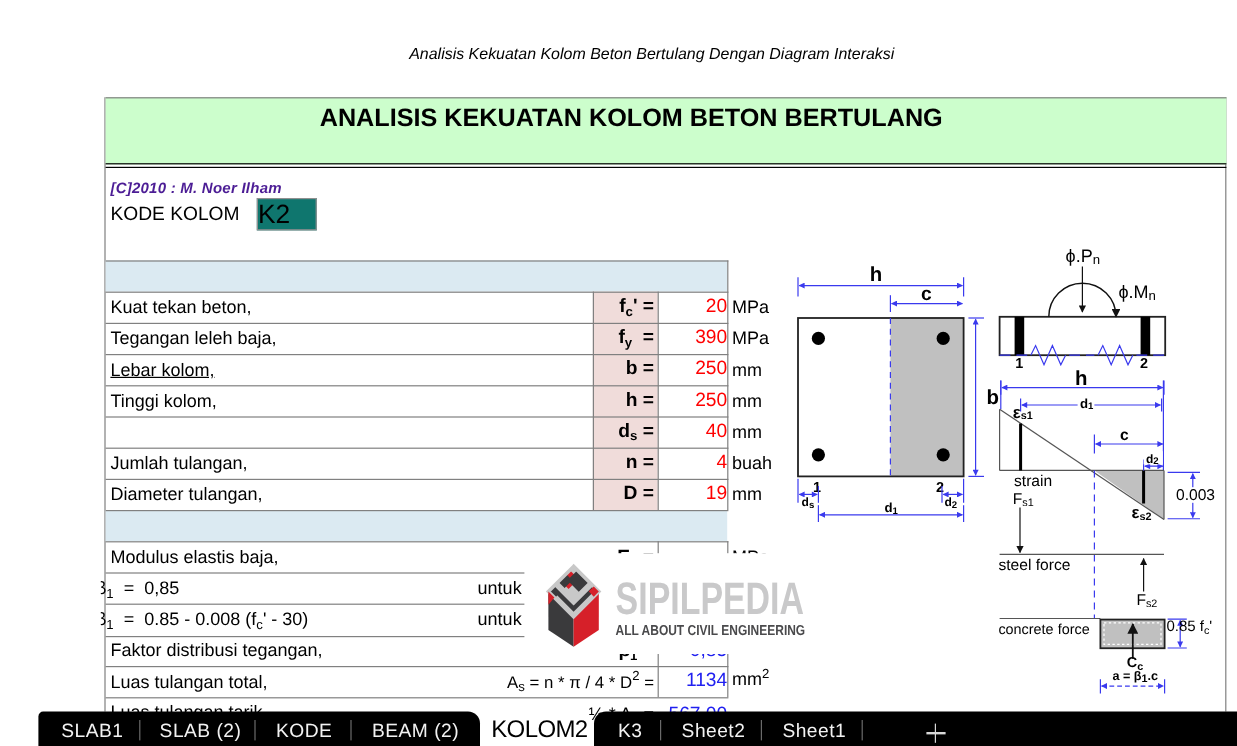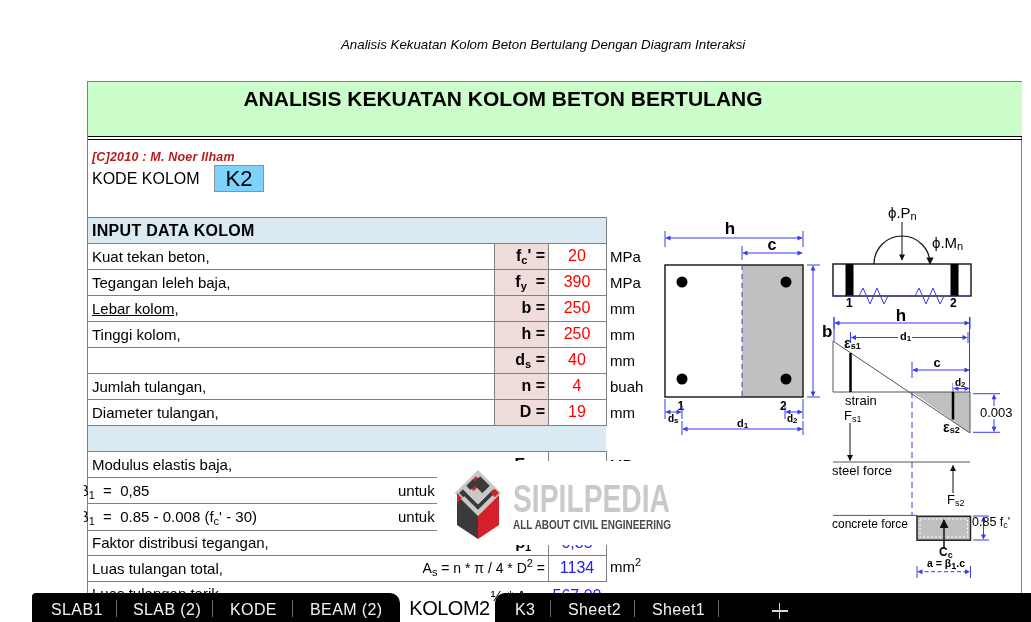--- a/index.html
+++ b/index.html
@@ -3,45 +3,44 @@
 <meta charset="utf-8">
 <style>
 html,body{margin:0;padding:0;}
 body{width:1031px;height:622px;overflow:hidden;background:#fff;
   font-family:"Liberation Sans",sans-serif;color:#000;}
 .abs{position:absolute;}
 .hl{position:absolute;height:1px;background:#808080;}
 .vl{position:absolute;width:1px;background:#808080;}
 .lbl{position:absolute;font-size:15px;white-space:nowrap;}
 .sym{position:absolute;font-size:16px;font-weight:bold;text-align:right;white-space:nowrap;}
-.val{position:absolute;font-size:16px;color:#f00;text-align:center;white-space:nowrap;}
+.val{position:absolute;font-size:16px;color:#f00;text-align:right;white-space:nowrap;}
 .unit{position:absolute;font-size:15px;white-space:nowrap;}
 sub.s{font-size:11px;vertical-align:-3px;line-height:0;}
 sup.s{font-size:11px;vertical-align:6px;line-height:0;}
 </style>
 </head>
 <body>
 <div class="abs" style="left:0;top:0;width:1031px;height:622px;margin-left:32px;">
 
 <div class="abs" style="left:309px;top:37px;width:400px;text-align:center;font-size:13.3px;font-style:italic;white-space:nowrap;">Analisis Kekuatan Kolom Beton Bertulang Dengan Diagram Interaksi</div>
 
 <div class="vl" style="left:55px;top:81px;height:512px;"></div>
 <div class="vl" style="left:989px;top:81px;height:512px;"></div>
 
 <div class="abs" style="left:56px;top:81px;width:934px;height:55px;background:#ccfecc;border-top:1px solid #808080;"></div>
 <div class="abs" style="left:56px;top:136px;width:934px;height:1.4px;background:#000;"></div>
 <div class="abs" style="left:56px;top:138.6px;width:934px;height:1.4px;background:#000;"></div>
-<div class="abs" style="left:56px;top:87px;width:830px;text-align:center;font-size:21px;font-weight:bold;">ANALISIS KEKUATAN KOLOM BETON BERTULANG</div>
-
-<div class="abs" style="left:60px;top:150px;font-size:12.5px;font-weight:bold;font-style:italic;color:#b91c1c;letter-spacing:0.2px;">[C]2010 : M. Noer Ilham</div>
+<div class="abs" style="left:56px;top:87px;width:830px;text-align:center;font-size:21px;font-weight:bold;padding-left:23px;">ANALISIS KEKUATAN KOLOM BETON BERTULANG</div>
+
+<div class="abs" style="left:60px;top:150px;font-size:12.5px;font-weight:bold;font-style:italic;color:#4c1d95;letter-spacing:0.2px;">[C]2010 : M. Noer Ilham</div>
 <div class="abs" style="left:60px;top:170px;font-size:16px;">KODE KOLOM</div>
-<div class="abs" style="left:182px;top:165px;width:48px;height:25px;background:#7dd3fc;border:1px solid #909090;text-align:center;font-size:22px;line-height:26px;">K2</div>
+<div class="abs" style="left:182px;top:165px;width:48px;height:25px;background:#0f766e;border:1px solid #909090;text-align:left;font-size:22px;line-height:26px;">K2</div>
 
 <div class="abs" style="left:56px;top:217px;width:518px;height:26px;background:#dbeaf2;"></div>
-<div class="abs" style="left:60px;top:222px;font-size:16px;font-weight:bold;letter-spacing:0.3px;">INPUT DATA KOLOM</div>
 <div class="abs" style="left:56px;top:425px;width:518px;height:26px;background:#dbeaf2;"></div>
 
 <div class="abs" style="left:462px;top:243px;width:54px;height:182px;background:#f0dcda;"></div>
 
 <div class="hl" style="left:56px;top:217px;width:519px;"></div>
 <div class="hl" style="left:56px;top:243px;width:519px;"></div>
 <div class="hl" style="left:56px;top:269px;width:519px;"></div>
 <div class="hl" style="left:56px;top:295px;width:519px;"></div>
 <div class="hl" style="left:56px;top:321px;width:519px;"></div>
 <div class="hl" style="left:56px;top:347px;width:519px;"></div>

